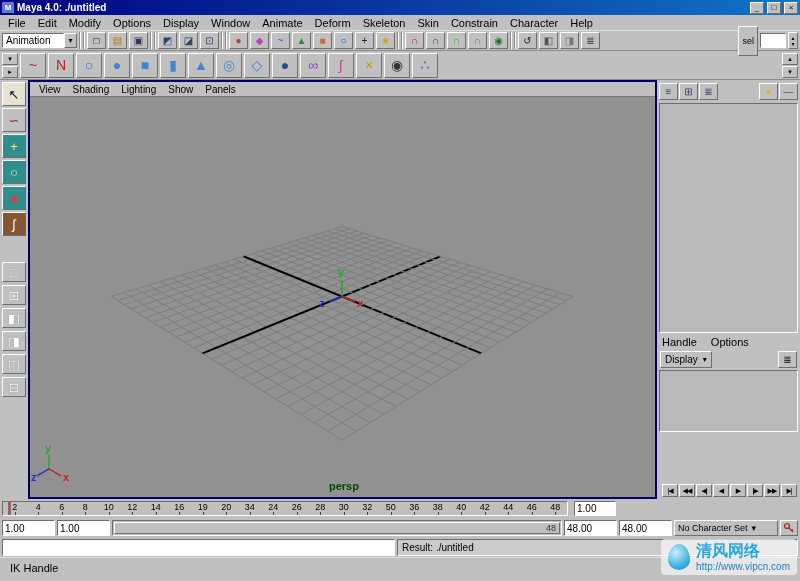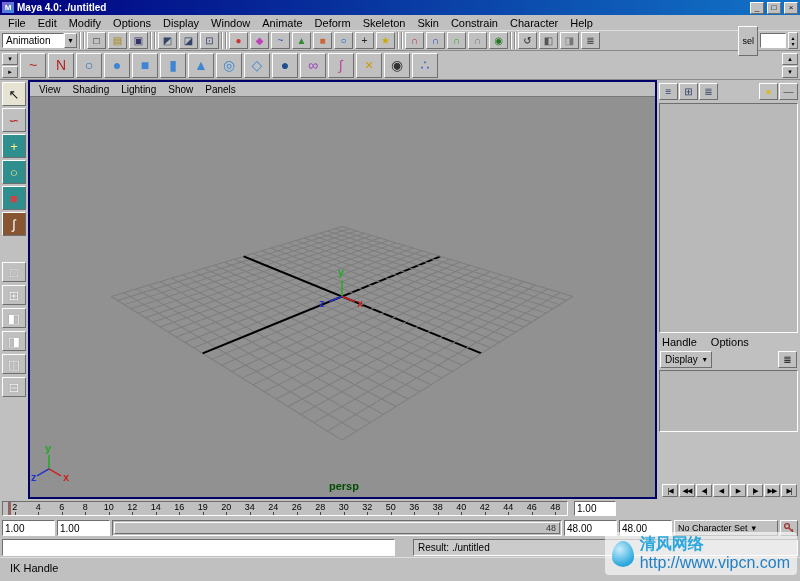--- a/index.html
+++ b/index.html
@@ -92,33 +92,33 @@
 
 
 .rangerow{height:20px;display:flex;align-items:center;gap:2px;padding:1px 2px}
 .rfield{width:53px;height:16px}
 .track{flex:1;height:16px;padding:1px;position:relative}
 .handle{height:100%;display:flex;align-items:center;justify-content:flex-end;padding-right:3px;font-size:9px;color:#333}
 .charset{width:104px;height:16px;display:flex;align-items:center;gap:4px;font-size:9px;padding:0 3px}
 .keybtn{width:18px;height:16px;display:flex;align-items:center;justify-content:center;padding:0}
 
 
-.cmdrow{height:19px;display:flex;gap:18px;padding:1px 2px}
+.cmdrow{height:19px;display:flex;gap:2px;padding:1px 2px}
 .cmdinput{flex:0 0 393px;background:#fff;font-size:10px;padding:0 3px}
 .cmdresult{flex:1;background:#cbcbcb;display:flex;align-items:center;padding-left:4px;font-size:10px}
 .helprow{height:24px;padding:4px 0 0 10px;border-top:1px solid #dedede}
 
 
 .watermark{position:absolute;right:3px;bottom:6px;display:flex;align-items:center;gap:6px;
   background:rgba(255,255,255,.62);padding:3px 7px;border-radius:4px;z-index:50}
 .drop{width:22px;height:26px;border-radius:50% 50% 50% 50%/62% 62% 38% 38%;
   background:radial-gradient(circle at 35% 32%,#c9eefb,#2aa7dc 72%)}
 .wmcol{display:flex;flex-direction:column;line-height:1.15}
 .wmtext1{font-size:16px;font-weight:bold;color:var(--watermark_blue,#2aa7dc)}
-.wmtext2{font-size:16px;color:#1f7fc4}
+.wmtext2{font-size:10px;color:#1f7fc4}
 </style>
 </head>
 <body>
 
 <div class="titlebar">
   <span class="mlogo">M</span>
   <span class="titletext">Maya 4.0: ./untitled</span>
   <button class="wbtn raised">_</button>
   <button class="wbtn raised">□</button>
   <button class="wbtn raised">×</button>

